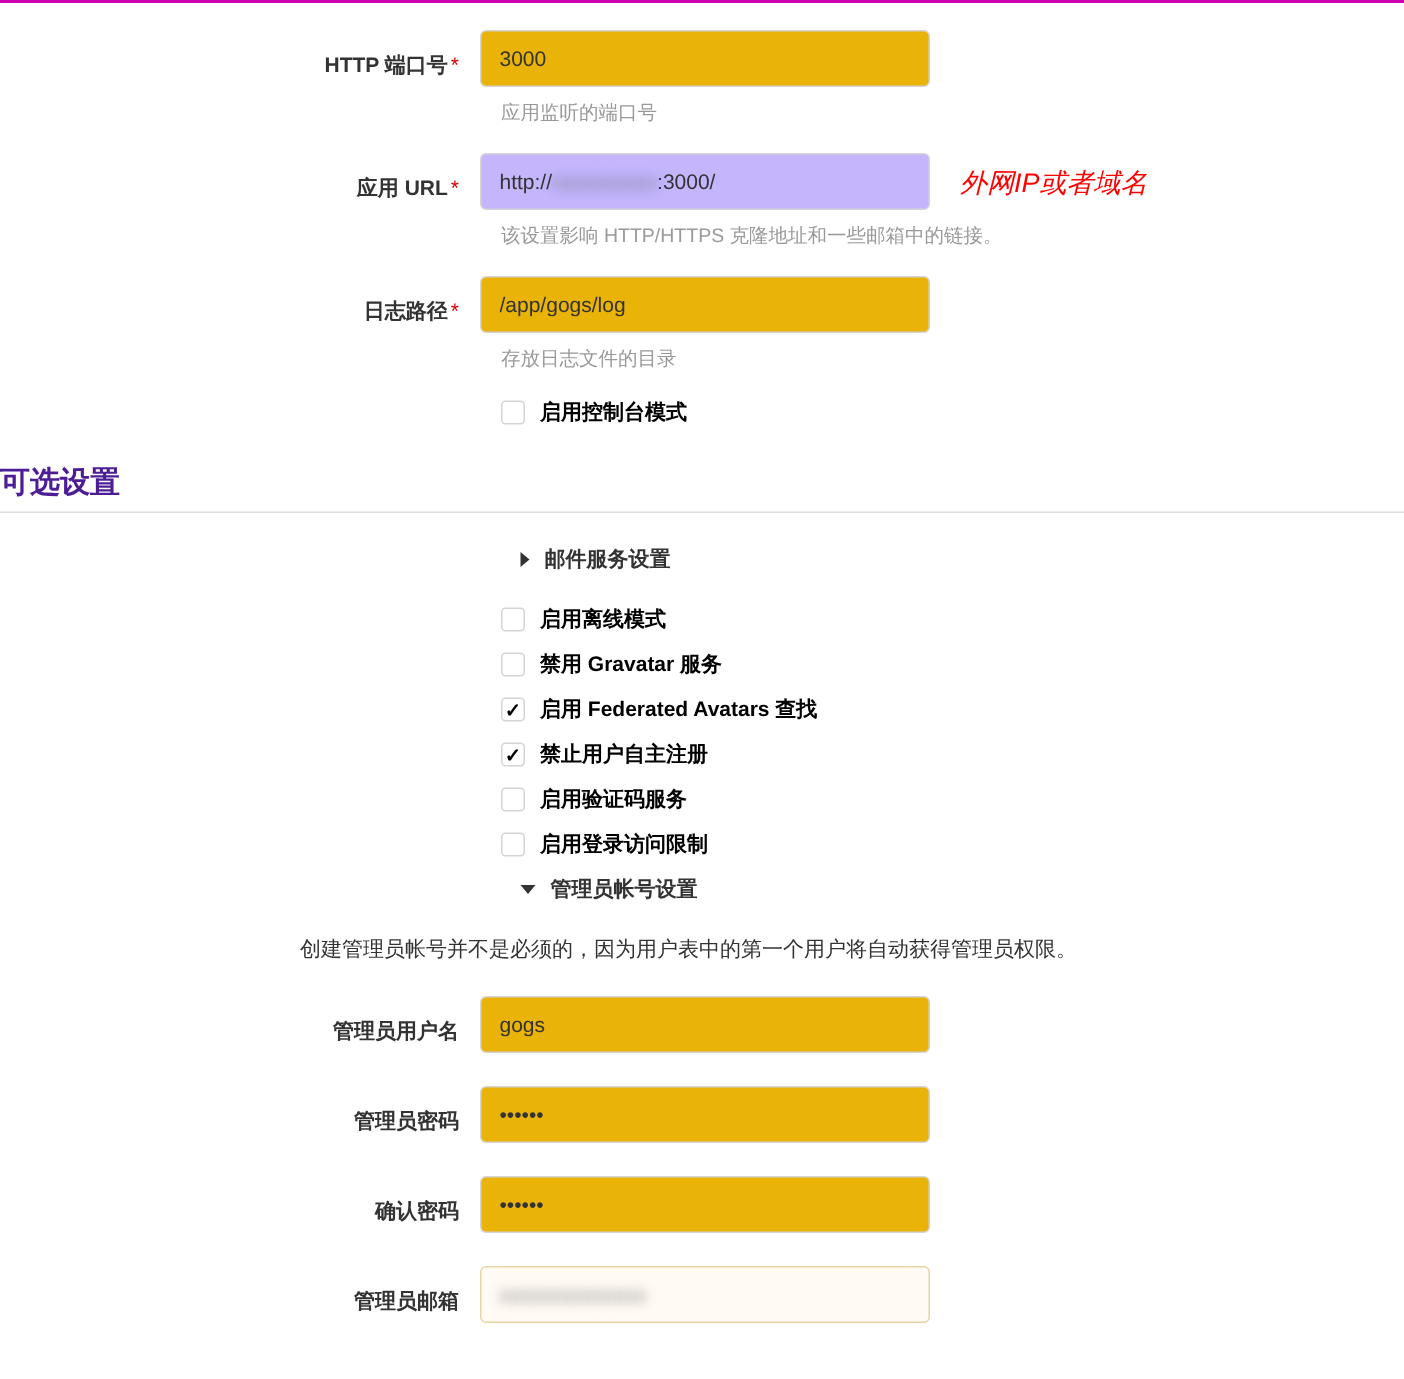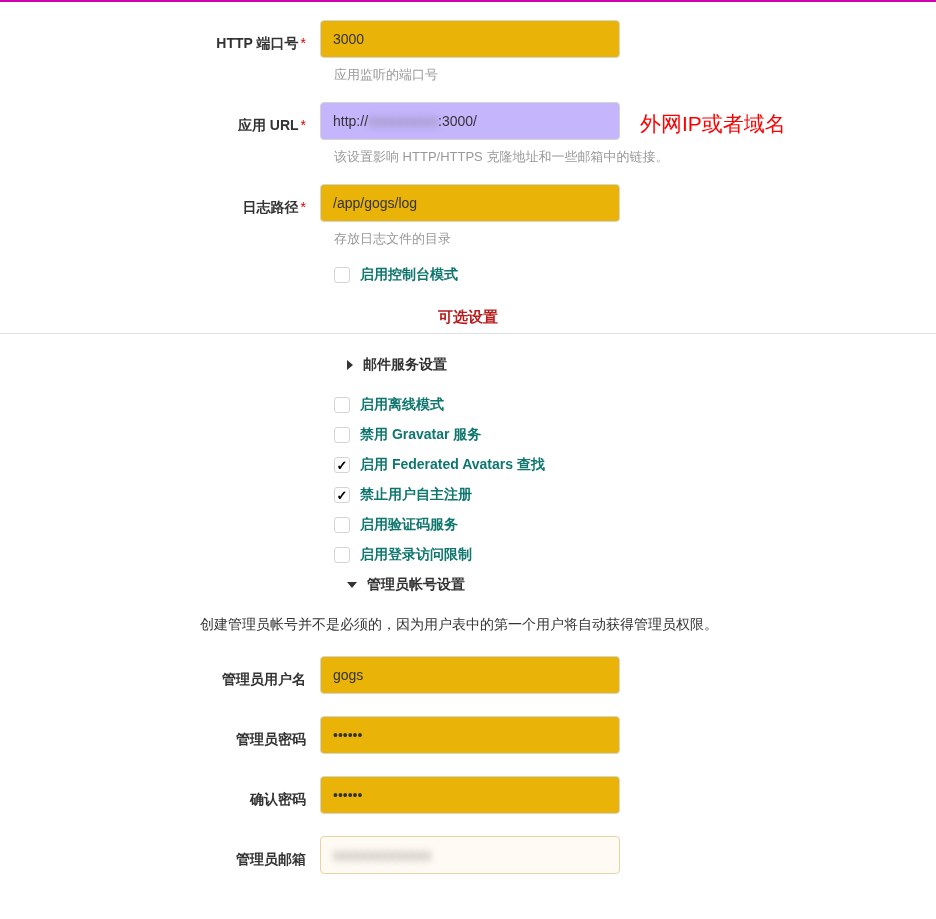--- a/index.html
+++ b/index.html
@@ -49,23 +49,24 @@
     padding: 0 12px;
     font-size: 14px;
     color: #333;
     background: #eab308;
   }
   .annot {
     position: absolute;
     margin-left: 10px;
     margin-top: 8px;
     color: #ff0000;
-    font-size: 21px;
+    font-size: 18px;
     font-weight: 400;
     white-space: nowrap;
+    font-style: italic;
   }
   .help {
     margin-left: 334px;
     color: #999;
     font-size: 13px;
     margin-bottom: 18px;
     margin-top: 6px;
   }
   .checkbox-row {
     display: flex;
@@ -90,28 +91,28 @@
   }
   .chk.checked::after {
     content: "✓";
     font-size: 13px;
     font-weight: bold;
     color: #000;
     line-height: 1;
   }
   .chk-label {
     font-weight: 700;
-    color: #0f766e;
+    color: #000000;
   }
   .section-title {
-    text-align: center;
-    font-weight: 700;
-    font-size: 15px;
+    text-align: left;
+    font-weight: 700;
+    font-size: 20px;
     margin: 24px 0 6px;
-    color: #b91c1c;
+    color: #4c1d95;
   }
   .divider {
     border-bottom: 1px solid #e0e0e0;
     margin-bottom: 22px;
   }
   .collapsible {
     margin-left: 322px;
     margin-bottom: 22px;
     display: flex;
     align-items: center;

